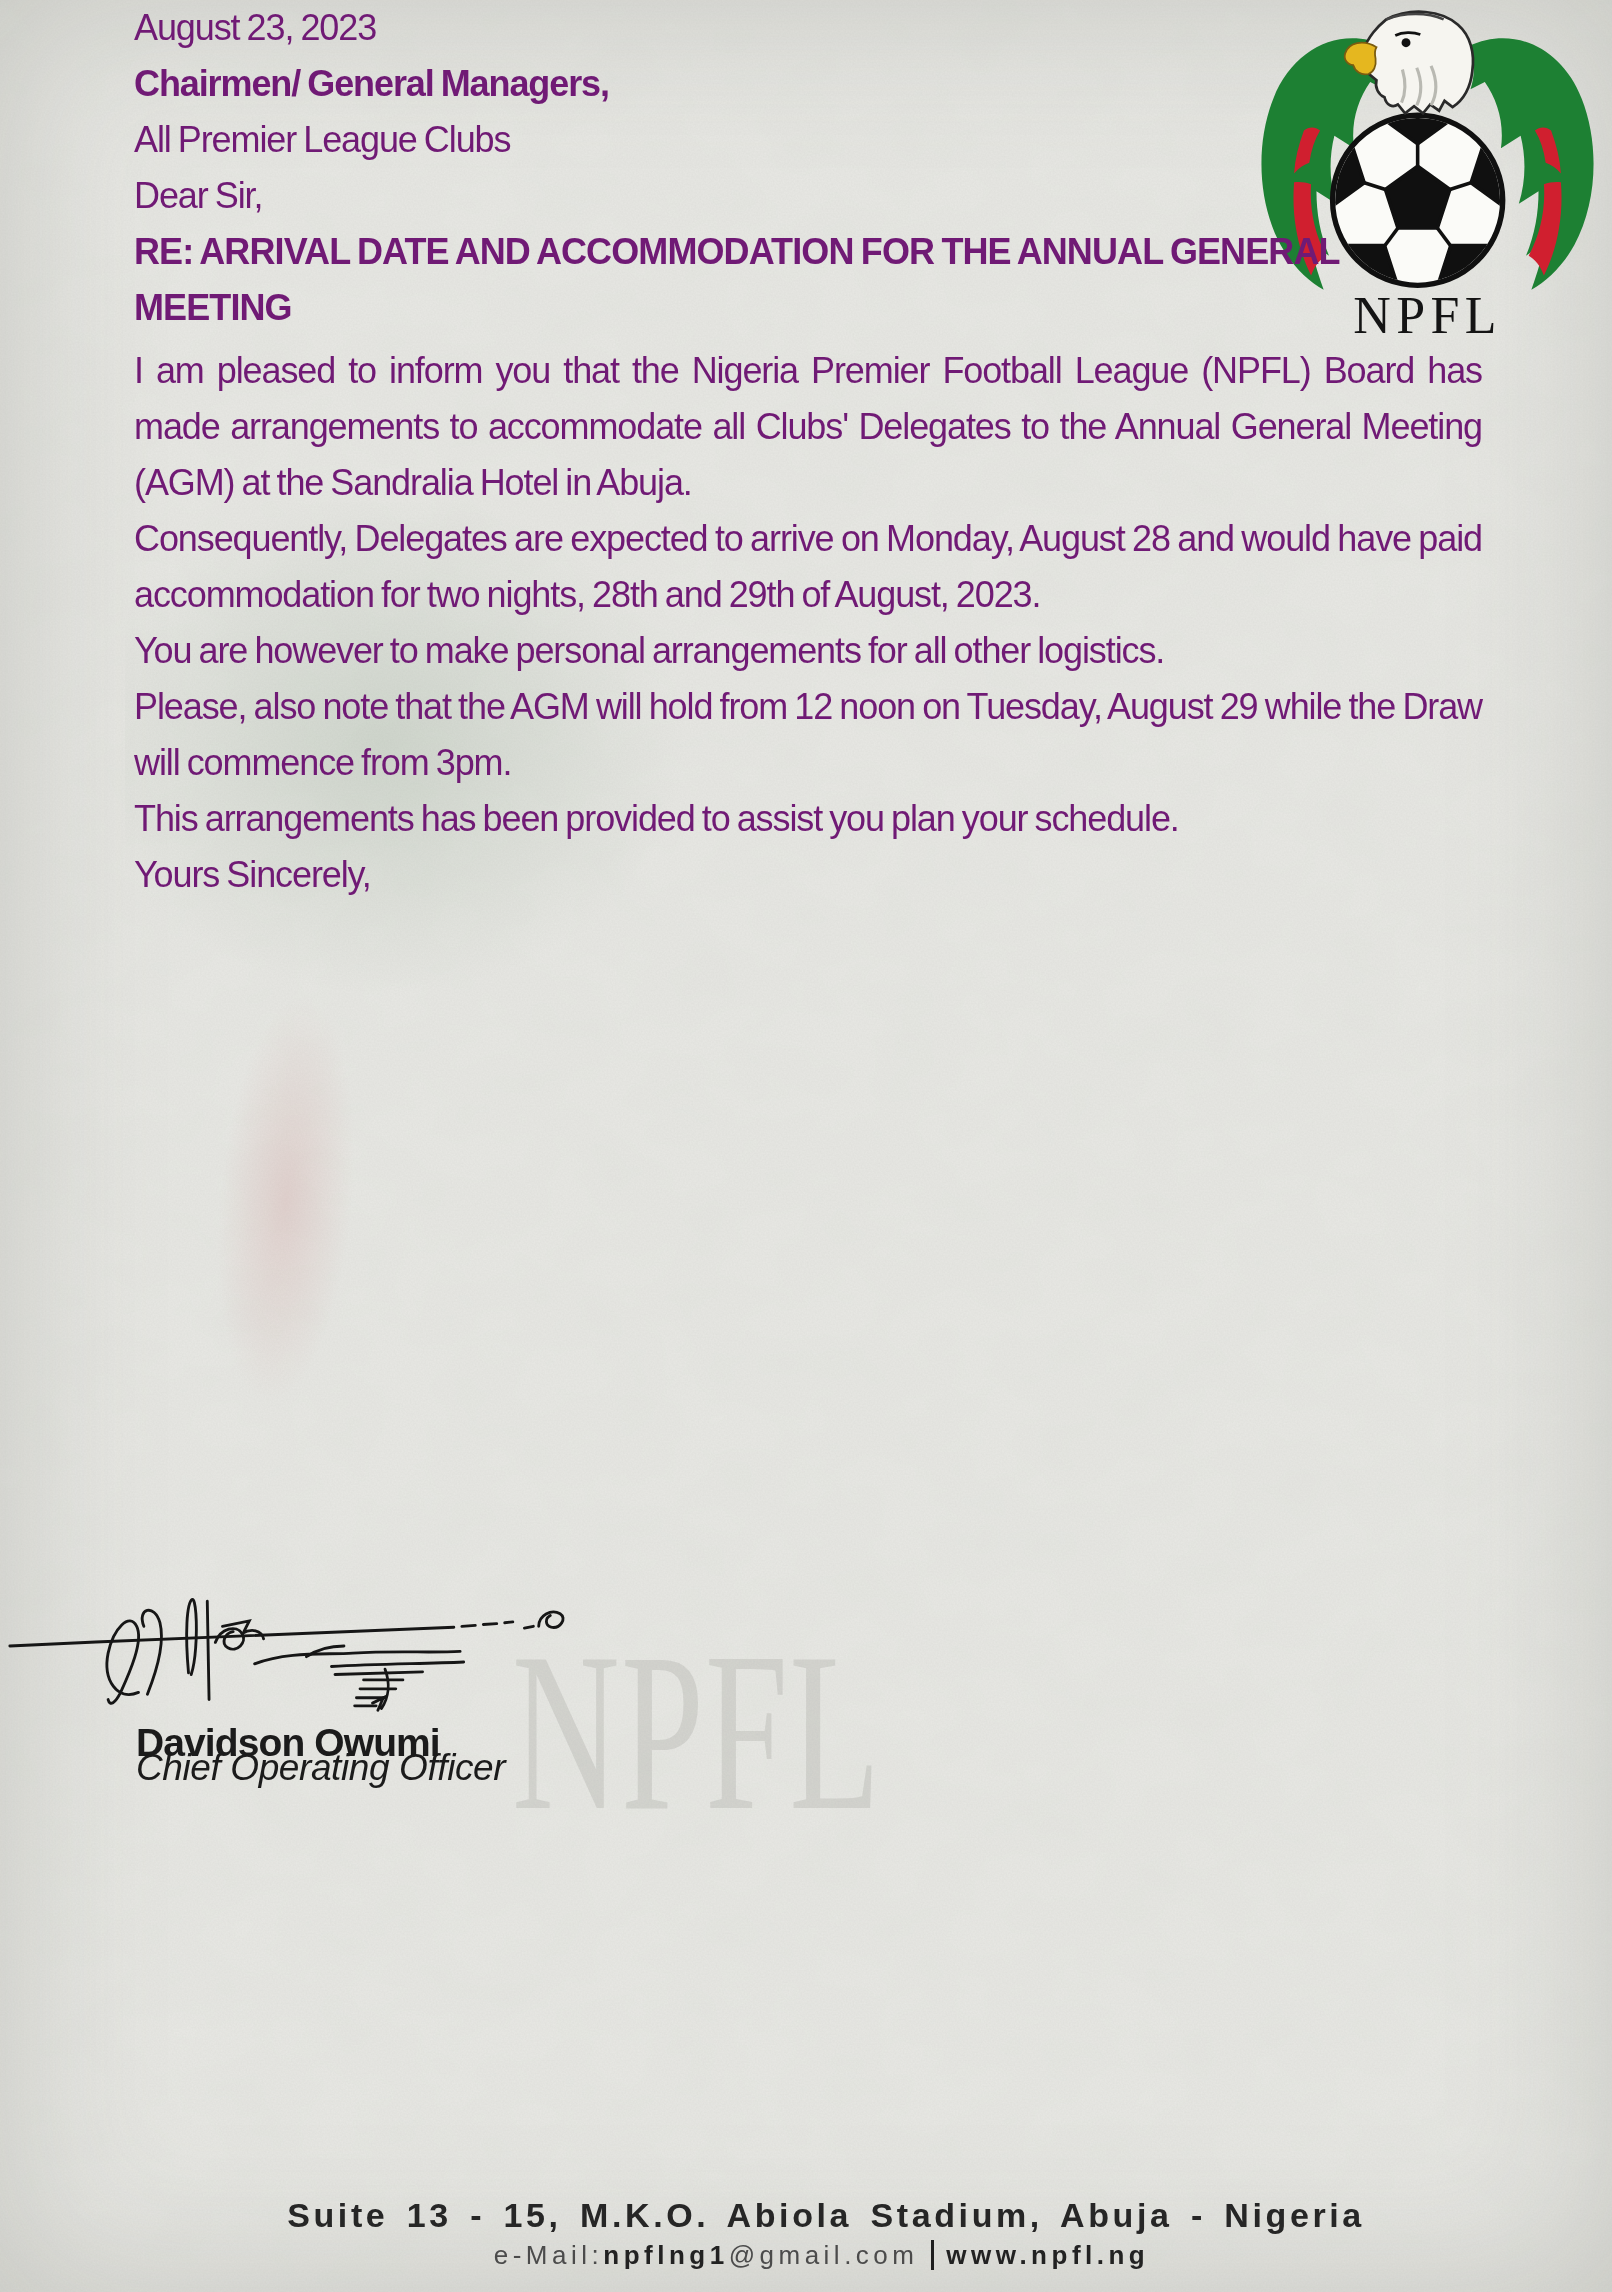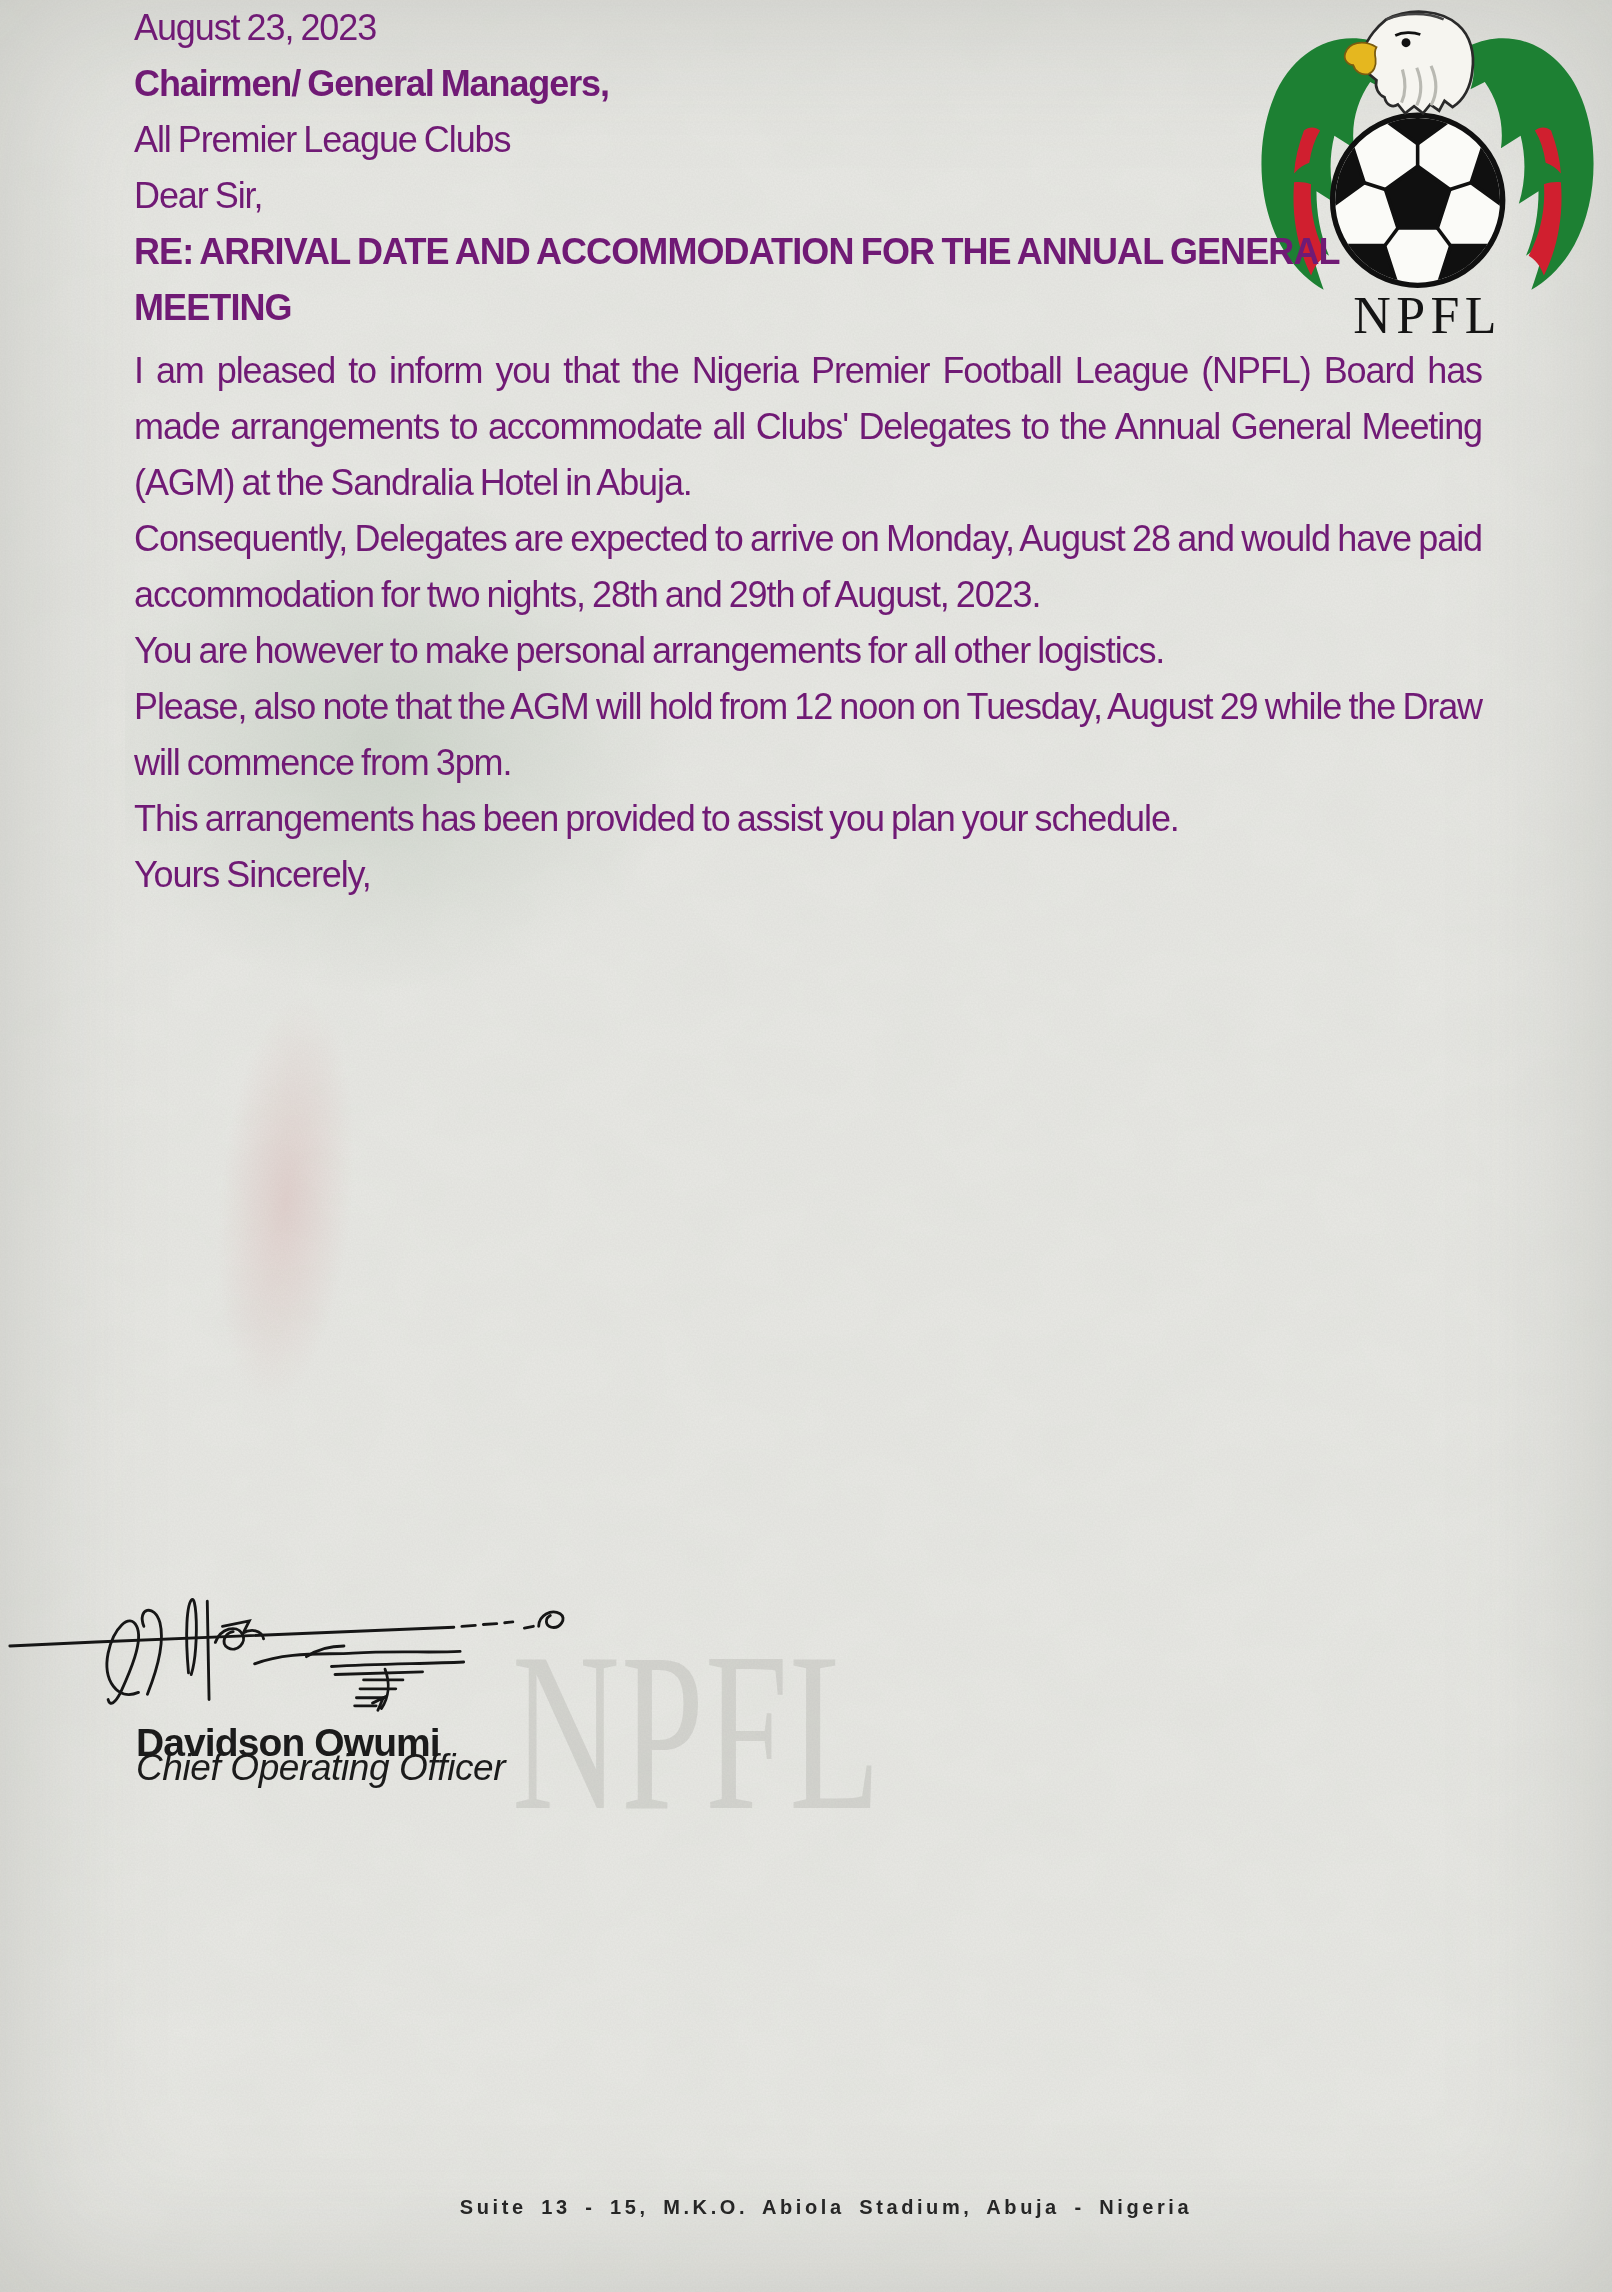--- a/index.html
+++ b/index.html
@@ -46,21 +46,21 @@
   .signature { position:absolute; left:1.8px; top:1587px; }
   .sig-name  {
     position:absolute; left:136px; top:1697px;
     font-size:39px; font-weight:700; letter-spacing:-0.9px;margin-top:24px;
   }
   .sig-title {
     position:absolute; left:136px; top:1747px;
     font-size:37px; font-weight:400; font-style:italic; letter-spacing:-0.4px;
   }
   .footer { position:absolute; left:0; right:0; top:2196px; text-align:center; color:#262626; }
-  .footer-line1 { font-size:20px; font-weight:700; letter-spacing:3.6px; word-spacing:5.4px; padding-left:39px; }
+  .footer-line1 { font-size:34px; font-weight:700; letter-spacing:3.6px; word-spacing:5.4px; padding-left:39px; }
   .footer-line2 { margin-top:4.5px; font-size:26px; letter-spacing:4.5px; padding-left:30px; color:#2e2e2e; }
   .f-light { font-weight:400; color:#4b4b4b; }
   .f-bold  { font-weight:700; color:#222; }
   .f-sep   { display:inline-block; width:2.7px; height:30px; background:#1e1e1e; margin:0 12.5px; vertical-align:-6.3px; }
 </style>
 </head>
 <body>
 
 <div class="page">
 
@@ -170,16 +170,19 @@
       <path d="M404,104 h44 M400,114 h40 M396,124 h32 M394,133 h24"></path>
       <path d="M428,92 C434,108 432,124 424,136 M414,130 l16,-8 M420,138 l6,-14"></path>
     </g>
   </svg>
 
   <div class="sig-name">Davidson Owumi</div>
   <div class="sig-title">Chief Operating Officer</div>
 
   <div class="footer">
     <div class="footer-line1">Suite 13 - 15, M.K.O. Abiola Stadium, Abuja - Nigeria</div>
+    <div class="footer-line2">
+      <span class="f-light">e-Mail:</span><span class="f-bold">npflng1</span><span class="f-light">@gmail.com</span><span class="f-sep"></span><span class="f-bold">www.npfl.ng</span>
+    </div>
   </div>
 
 </div>
 
 
 </body></html>

